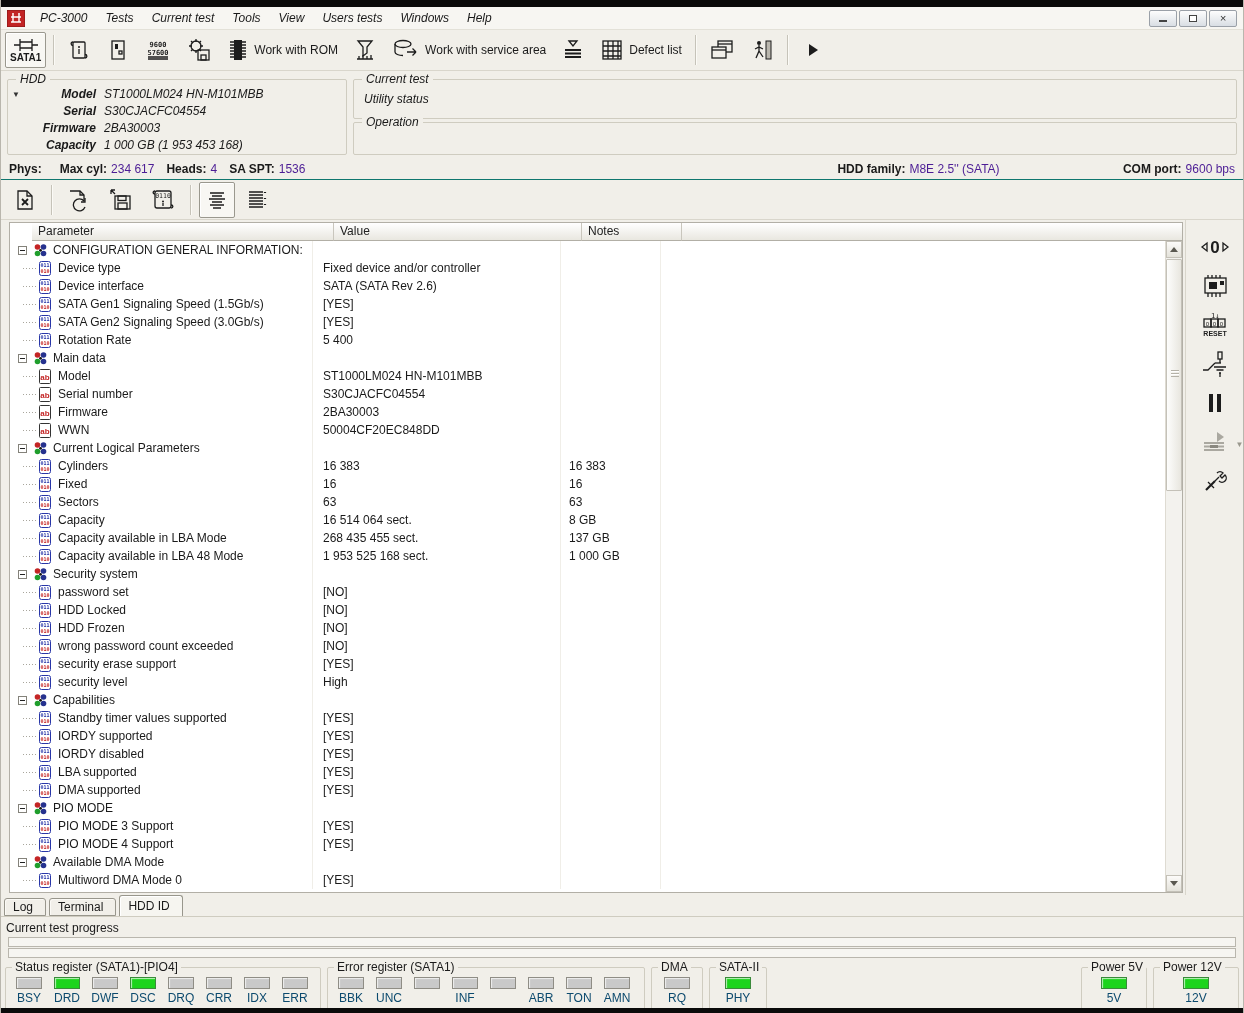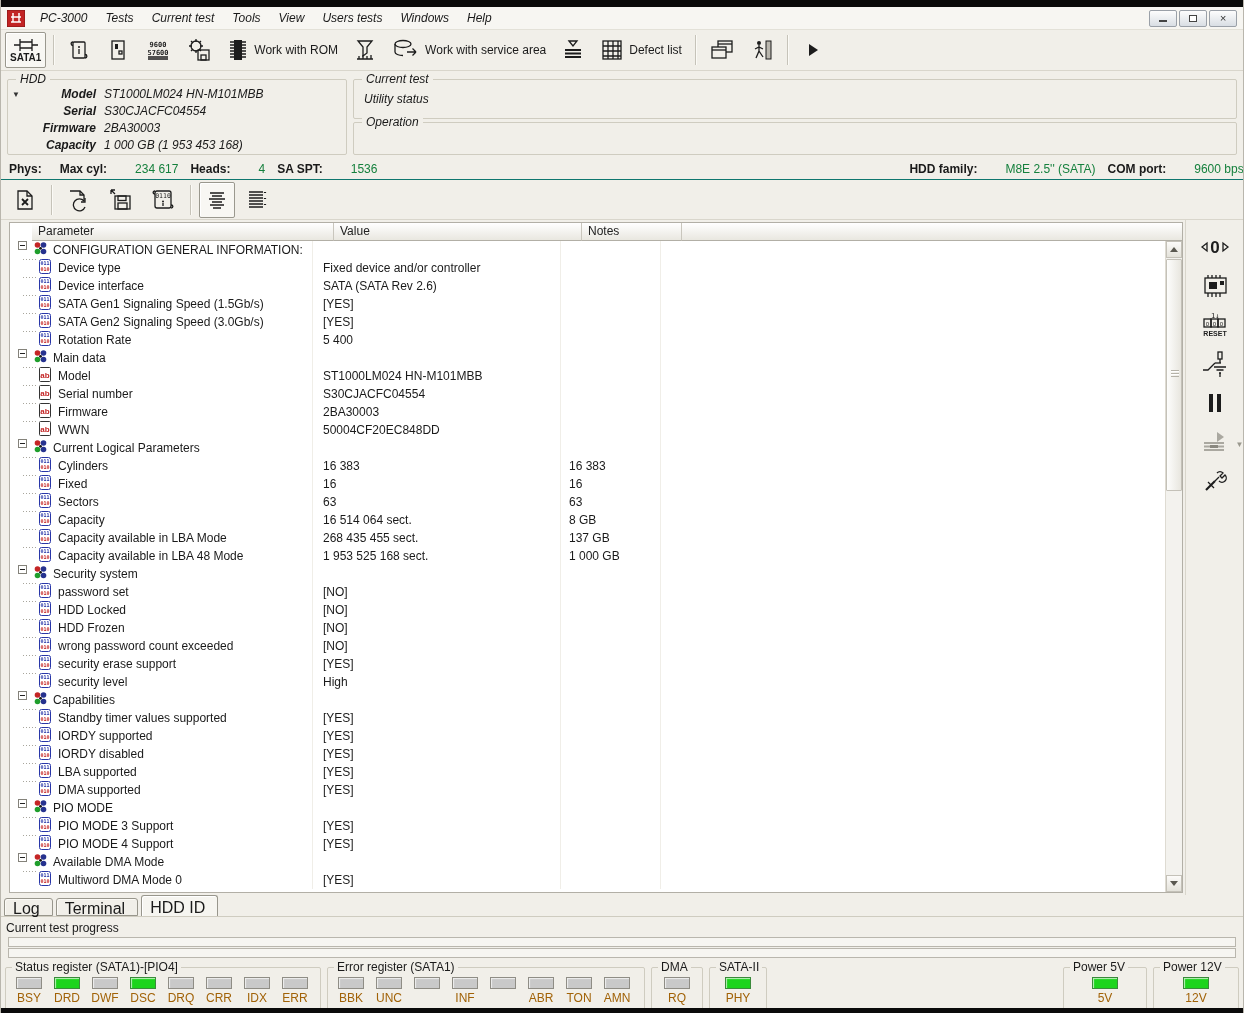--- a/index.html
+++ b/index.html
@@ -45,39 +45,39 @@
     padding:6px 4px 0 4px; line-height:17px; }
   .hdd-label { text-align:right; font-weight:bold; }
   .hdd-dropdown { position:absolute; left:4px; top:10px; font-size:8px; color:#333; }
   .ct-box { left:352px; top:8px; right:6px; height:40px; }
   .ct-status { padding:12px 0 0 10px; }
   .op-box { left:352px; top:51px; right:6px; height:33px; }
   
   .status-line { height:21px; display:flex; align-items:center; padding:0 8px;
     border-bottom:1px solid #0f766e; background:#f1efe9; white-space:nowrap; }
   .status-line b { font-weight:bold; margin-right:4px; }
-  .sl-val { color:#15803d; margin-right:12px;margin-left:24px; }
+  .sl-val { color:#4c1d95; margin-right:12px; }
   .sl-left { flex:0 0 auto; display:flex; }
   .sl-mid { flex:1; display:flex; padding-left:520px; }
   .sl-right { flex:0 0 auto; display:flex; }
   .sl-right .sl-val { margin-right:0; }
   
   .main { position:relative; height:675px; }
   .grid-panel { position:absolute; left:8px; top:2px; width:1174px; height:671px;
     background:#fff; border:1px solid #b2afa6; overflow:hidden; }
   .ghead { display:flex; height:18px;margin-left:22px; }
   .hcell { background:linear-gradient(#ffffff,#e9e7e0); border-right:1px solid #c9c6bd;
     border-bottom:1px solid #b2afa6; padding:1px 0 0 6px; font-size:12px; color:#222; }
   .hc1 { width:302px; } .hc2 { width:248px; } .hc3 { width:100px; } .hc4 { flex:1; border-right:none; }
   .gbody { position:relative; height:653px; overflow:hidden; }
   .treeline { position:absolute; left:12px; top:0; width:1px; height:630px;
     background:repeating-linear-gradient(to bottom,#a8a59c 0 1px,transparent 1px 3px); }
   .trow { display:flex; height:18px; line-height:18px; position:relative; }
   .tc { overflow:hidden; white-space:nowrap; }
-  .tc1 { width:302px; display:flex; background:#fff; position:relative; z-index:1;}
+  .tc1 { width:302px; display:flex; align-items:center; background:#fff; position:relative; z-index:1;}
   .tc2 { width:248px; padding-left:10px; border-left:1px solid #f0eee8; }
   .tc3 { width:100px; padding-left:8px; border-left:1px solid #f0eee8; }
   .tc4 { flex:1; border-left:1px solid #f0eee8; }
   .exp { width:9px; height:9px; border:1px solid #84827a; background:#fff; position:relative;
     margin:0 4px 0 8px; flex:0 0 auto; }
   .exp::after { content:''; position:absolute; left:1px; right:1px; top:3px; height:1px; background:#222; }
   .conn { width:13px; height:1px; margin-left:13px; flex:0 0 auto;
     background:repeating-linear-gradient(to right,#a8a59c 0 1px,transparent 1px 3px); }
   .nicon { width:15px; height:15px; flex:0 0 auto; margin:0 4px 0 2px; }
   .nicon svg { display:block; }
@@ -98,36 +98,36 @@
   .side-panel { position:absolute; right:0; top:0; width:58px; height:675px;
     border-left:1px solid #d9d6cc; background:#f1efe9; display:flex; flex-direction:column;
     align-items:center; padding-top:8px; }
   .sb-item { width:44px; height:38px; display:flex; align-items:center; justify-content:center;
     border:1px solid transparent; border-radius:2px; position:relative; margin-bottom:1px; }
   .sb-item .dd { position:absolute; right:-8px; top:16px; font-size:8px; color:#9a988e; }
   
   .tabs { height:21px; display:flex; align-items:flex-end; padding-left:3px; background:#f1efe9; }
   .tab { height:18px; padding:1px 12px 0 8px; margin-right:3px; background:#f1efe9;
     border:1px solid #98968c; border-bottom:1px solid #98968c; border-radius:3px 3px 0 0;
-    box-shadow:inset 1px 1px 0 #fbfaf6; font-size:16px; }
+    box-shadow:inset 1px 1px 0 #fbfaf6; font-size:12px; }
   .tab.active { height:21px; background:#f6f5f0; border-bottom:none; padding-top:3px;
     border-radius:3px 3px 0 0; box-shadow:inset 1px 1px 0 #fff; }
   .progress-label { padding:4px 0 2px 5px; border-top:1px solid #cfccc0; }
   .pbar { height:10px; margin:0 7px 1px 7px; background:#f6f5f1; border:1px solid #b9b6ad; }
   
   .registers { display:flex; align-items:flex-start; padding:8px 4px 0 4px; gap:6px; }
   .reg { position:relative; border:1px solid #cfccc0; border-radius:2px; height:46px;
     padding:9px 4px 0 4px; display:flex; }
   .reg-legend { position:absolute; top:-8px; left:6px; background:#f1efe9; padding:0 3px;
     font-size:12px; white-space:nowrap; }
   .led-cell { width:38px; display:flex; flex-direction:column; align-items:center; }
   .led { width:26px; height:12px; border:1px solid #8f8d85; background:#c9c9c9;
     box-shadow:inset 1px 1px 1px rgba(255,255,255,.7); }
   .led.on { background:#1cd41c; border-color:#3a8a3a; }
-  .led-lbl { color:#a16207; font-size:12px; margin-top:2px; height:14px; }
+  .led-lbl { color:#0c4a6e; font-size:12px; margin-top:2px; height:14px; }
   .reg-spacer { flex:1; }
   .bottom-strip { position:absolute; left:0; right:0; bottom:0; height:5px; background:#0a0a0a; }
 </style>
 </head>
 <body>
 
 <div class="top-strip"></div>
 
 <div class="menu-bar">
   <span class="app-icon">
@@ -1161,21 +1161,21 @@
       </div>
     </div>
     <div class="reg" style="width: 58px;">
       <span class="reg-legend">SATA-II</span>
       <div class="led-cell" style="width: 100%;">
         <div class="led on"></div>
         <div class="led-lbl">PHY</div>
       </div>
     </div>
     <div class="reg-spacer"></div>
-    <div class="reg" style="width: 84px;">
+    <div class="reg" style="width: 66px;">
       <span class="reg-legend">Power 5V</span>
       <div class="led-cell" style="width: 100%;">
         <div class="led on"></div>
         <div class="led-lbl">5V</div>
       </div>
     </div>
     <div class="reg" style="width: 86px;">
       <span class="reg-legend">Power 12V</span>
       <div class="led-cell" style="width: 100%;">
         <div class="led on"></div>

